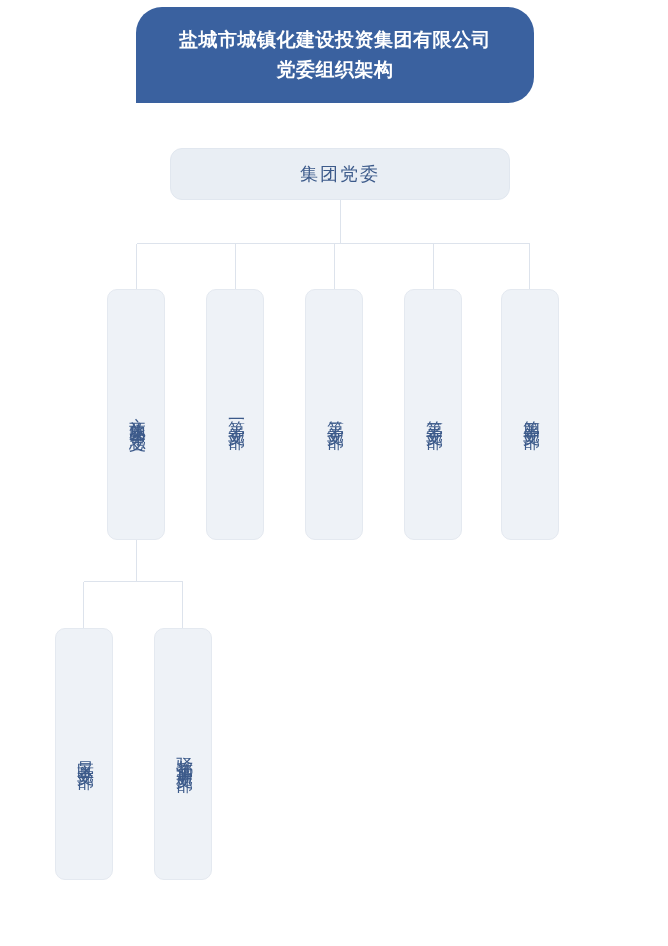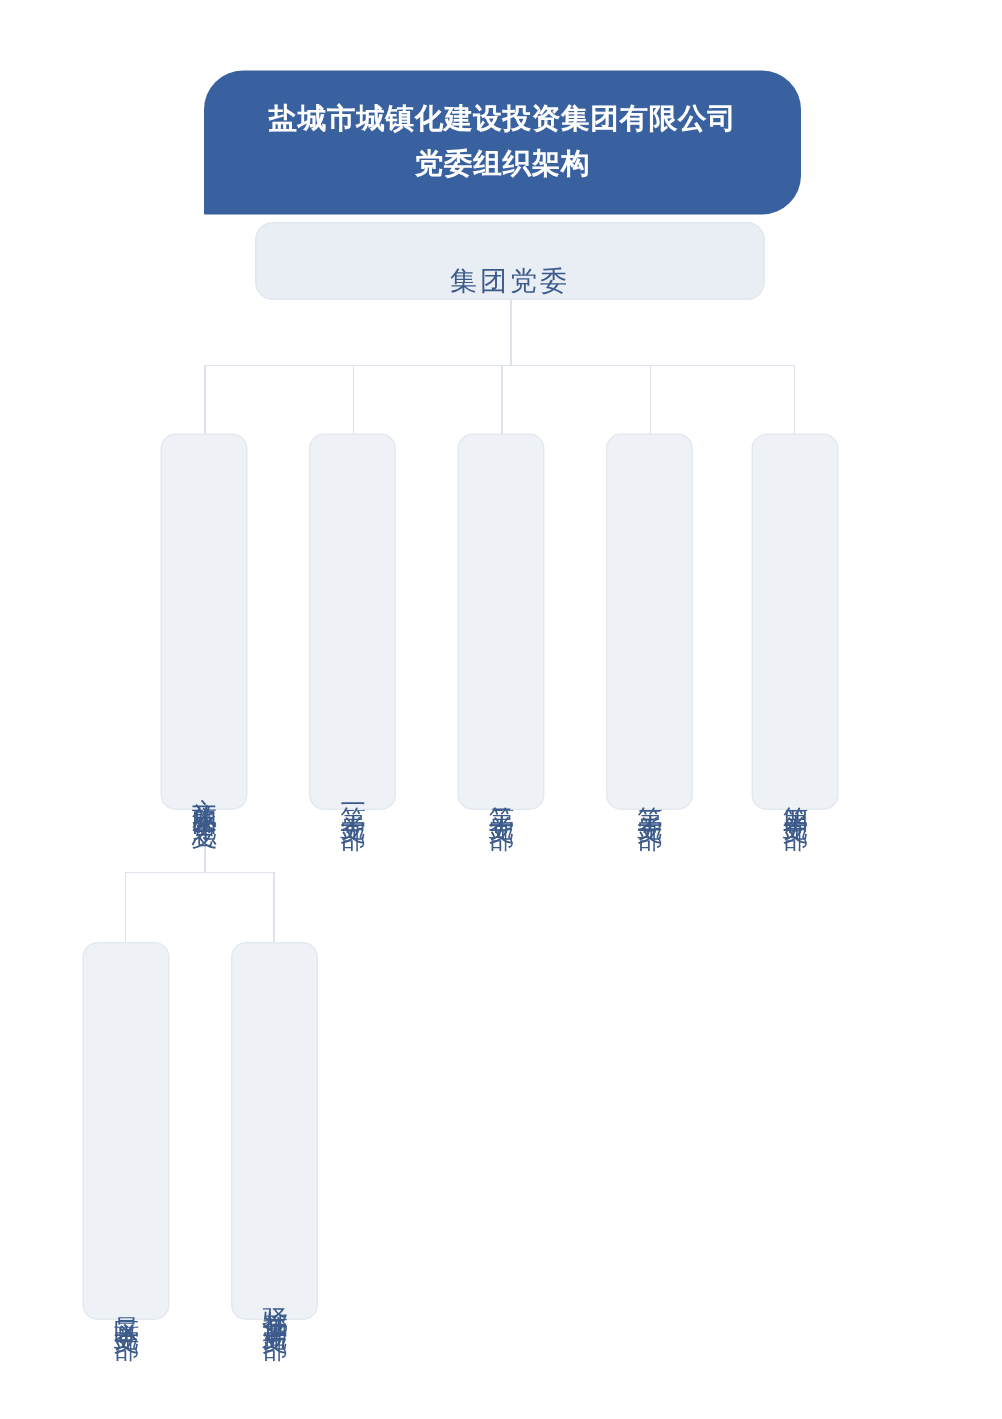--- a/index.html
+++ b/index.html
@@ -37,42 +37,42 @@
     top: 7px;
     width: 398px;
     height: 96px;
     background: #3a619f;
     border-radius: 26px 26px 26px 0;
     display: flex;
     align-items: center;
     justify-content: center;
     box-sizing: border-box;
     padding: 0 0;
-    margin-top: 40px;
   }
   .title-banner-text {
     color: #ffffff;
     font-size: 19px;
     font-weight: bold;
     line-height: 30px;
     text-align: center;
     letter-spacing: 0.5px;
     white-space: pre-line;
   }
 
   
   .node {
     position: absolute;
     background: #eef2f7;
     border: 1px solid #e4e9f0;
     border-radius: 10px;
     box-sizing: border-box;
     display: flex;
-    align-items: flex-end;
+    align-items: center;
     justify-content: center;
+    font-family: Liberation Mono, monospace;
   }
   .node-label {
     color: #3c5a8a;
     font-size: 17px;
     letter-spacing: 1px;
   }
 
   
   .node-root {
     left: 170px;

